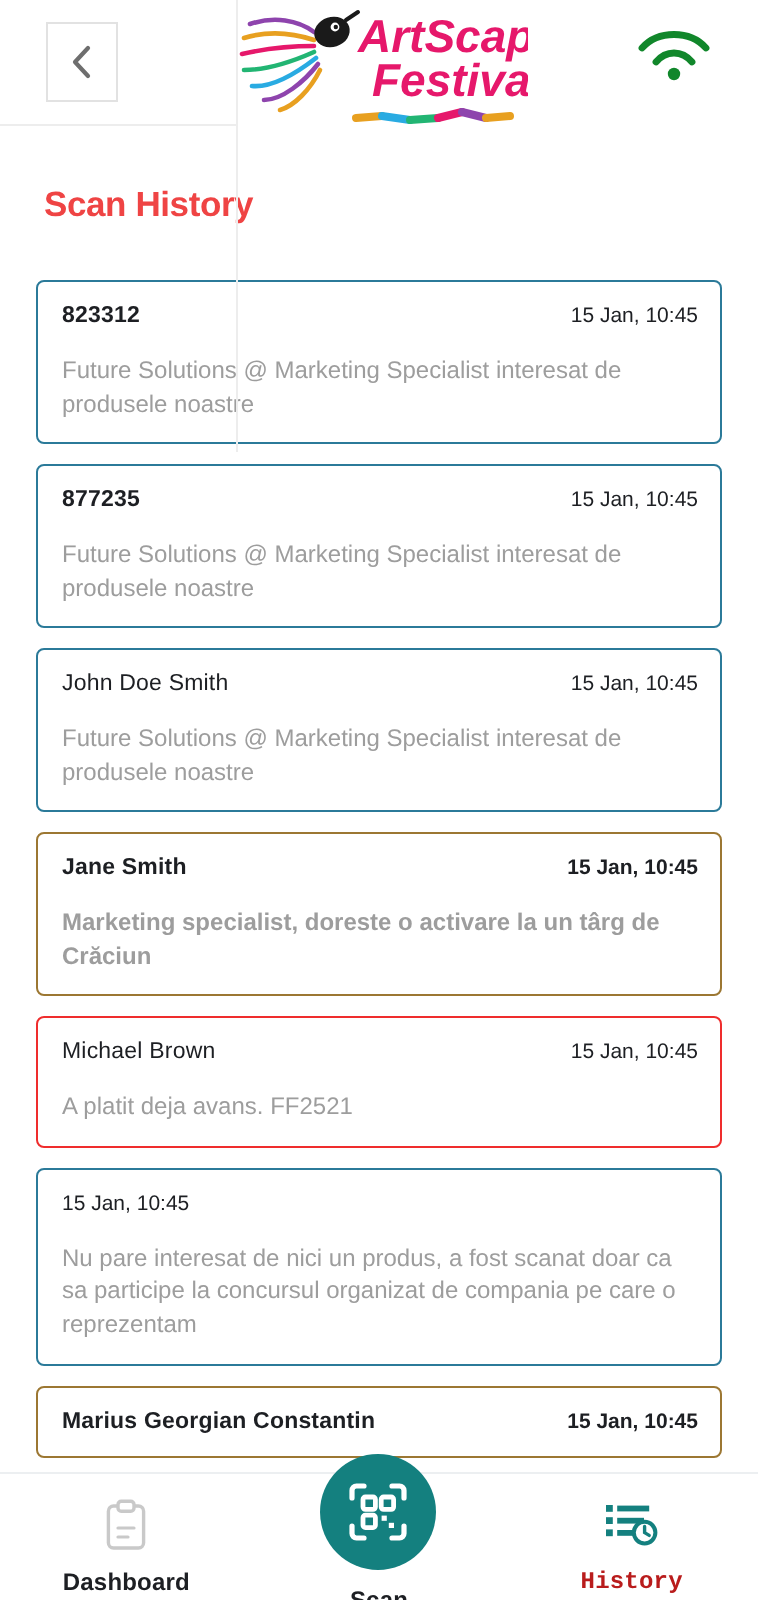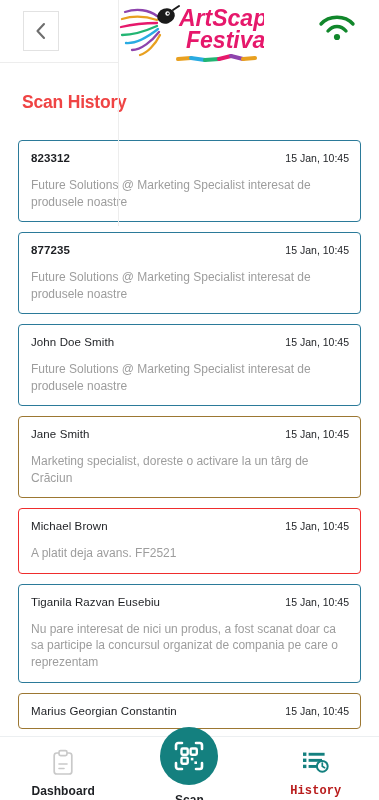--- a/index.html
+++ b/index.html
@@ -62,21 +62,21 @@
     overflow:hidden;
   }
   .card {
     background:#fff;
     border:1.6px solid #2b7a99;
     border-radius:4px;
     padding:11px 11px 11px 12px;
     margin-bottom:10px;
   }
   .card.teal  { border-color:#2b7a99; }
-  .card.gold  { border-color:#9c7732; }
+  .card.gold  { border-color:#9c7732;font-weight:bold; }
   .card.red   { border-color:#ef2d2d; }
 
   .card-top {
     display:flex; align-items:baseline; justify-content:space-between;
     gap:8px;
   }
   .card-title {
     font-size:11.5px; color:#1d1f23; letter-spacing:0.1px;
   }
   .card-title.bold { font-weight:700; }
@@ -217,21 +217,20 @@
     <div class="card red h5">
       <div class="card-top">
         <span class="card-title">Michael Brown</span>
         <span class="card-date">15 Jan, 10:45</span>
       </div>
       <div class="card-body">A platit deja avans. FF2521</div>
     </div>
 
     <div class="card teal h4">
       <div class="card-top">
-        <span class="card-title">Tiganila Razvan Eusebiu</span>
         <span class="card-date">15 Jan, 10:45</span>
       </div>
       <div class="card-body">Nu pare interesat de nici un produs, a fost scanat doar ca sa participe la concursul organizat de compania pe care o reprezentam</div>
     </div>
 
     <div class="card gold h5">
       <div class="card-top">
         <span class="card-title">Marius Georgian Constantin</span>
         <span class="card-date">15 Jan, 10:45</span>
       </div>

